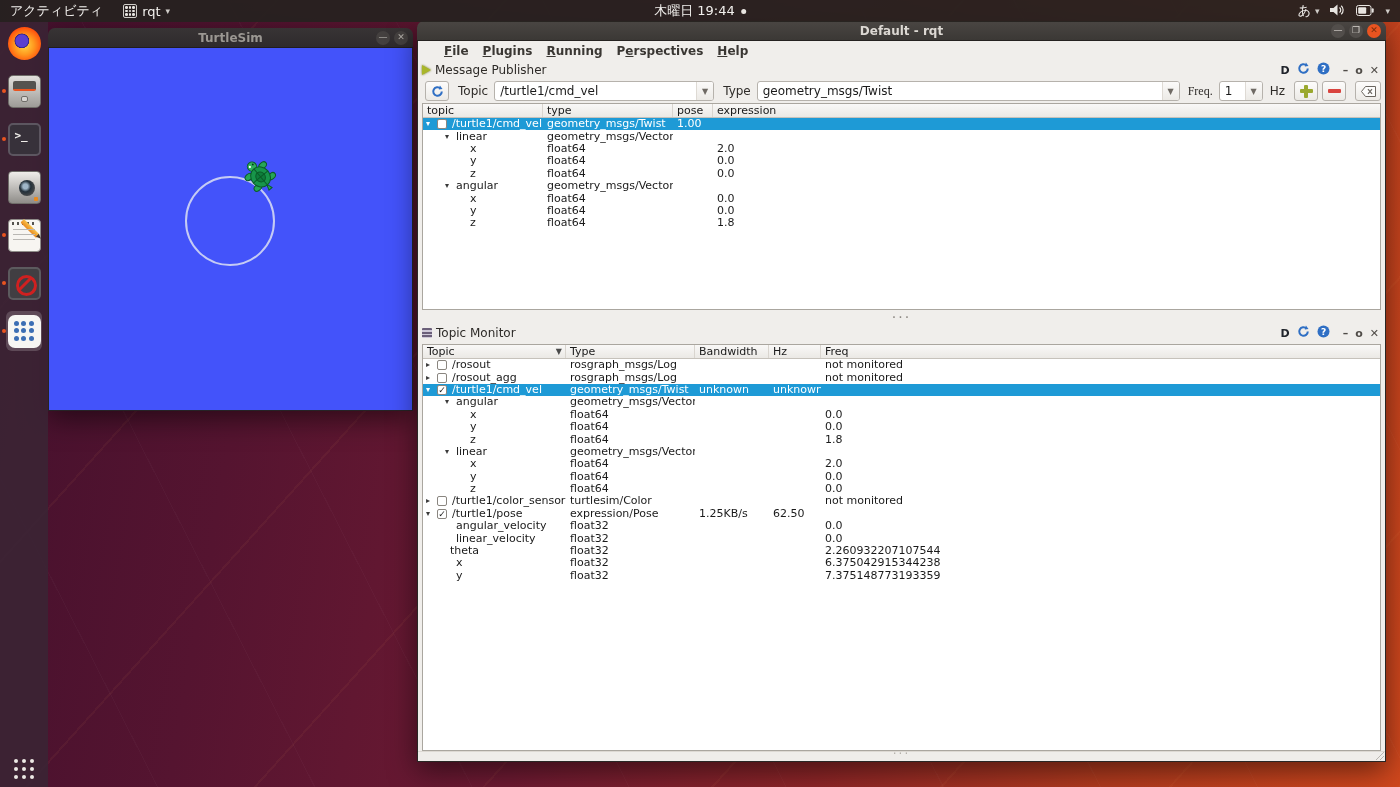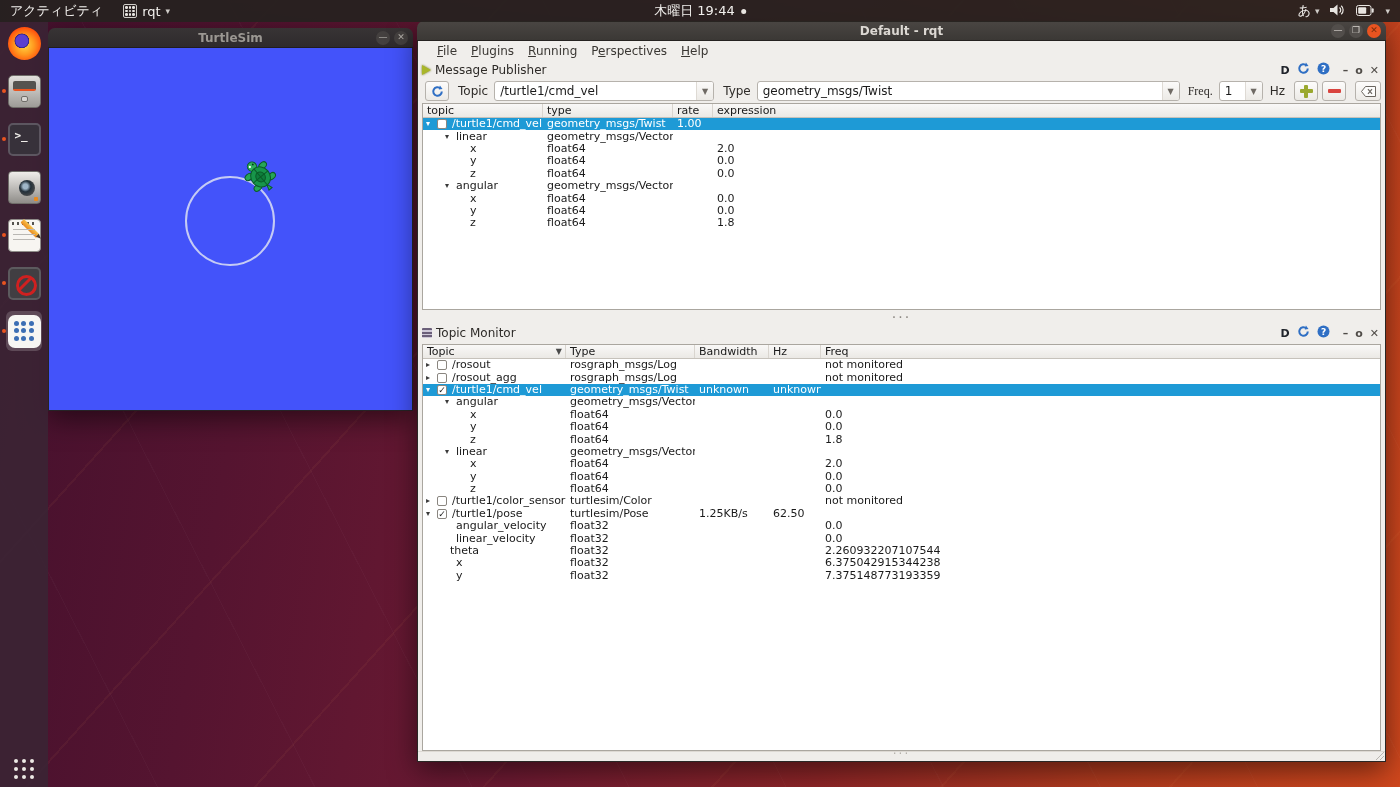--- a/index.html
+++ b/index.html
@@ -75,21 +75,21 @@
   .ts-btn { background:#44403f; color:#b3afa9; }
   .ts-content { position:relative; width:100%; height:363px; background:#4353fa; border:1px solid #262325; border-top:none; overflow:hidden; }
   .turtle-circle { position:absolute; left:136px; top:128px; width:90px; height:90px; border:2px solid #c5cbf4; border-radius:50%; }
   .turtle { position:absolute; left:191px; top:108px; transform:rotate(-40deg); }
 
   
   .rqt-win { left:417px; top:22px; width:969px; height:740px; background:#f0eeeb; z-index:20; border:1px solid #2a2725; border-top:none; }
   .rqt-title { background:linear-gradient(#4a4643,#3b3835); color:#dcd8d3; border-bottom:1px solid #252220; margin:-1px -1px 0 -1px; }
   .rq-btn { background:#524e4b; color:#d8d4cf; }
   .rq-close { background:#e95420; color:#7a2f0d; font-weight:bold; }
-  .menubar { height:19px; display:flex; align-items:center; padding-left:12px; font-size:12px; color:#3a3733; }
+  .menubar { height:19px; display:flex; align-items:center; padding-left:19px; font-size:12px; color:#3a3733;font-weight:bold; }
   .menu-item { padding:2px 7px; }
   .menu-item u { text-decoration:underline; }
 
   .panel { position:absolute; left:0; right:0; }
   .panel-title { height:18px; display:flex; align-items:center; padding:0 6px 0 4px; gap:4px; font-size:12px; color:#2e2b28; }
   .pt-right { margin-left:auto; display:flex; align-items:center; gap:7px; }
   .pt-letter { font-weight:bold; font-size:11px; color:#20242b; }
   .dock-ctl { font-size:11px; font-weight:bold; color:#4f4b47; line-height:1; }
   .play-tri { width:0; height:0; border-left:9px solid #a9b629; border-top:5px solid transparent; border-bottom:5px solid transparent; filter:drop-shadow(0 0 1px #6d7518); }
   .mon-glyph { width:10px; height:10px; background:repeating-linear-gradient(#6b5f79 0 2px, #cfc9d8 2px 3.5px); border-radius:1px; }
@@ -338,21 +338,21 @@
 
       <div class="ttable" id="pub-table" style="top:42px; bottom:0;">
           <div class="thead">
             <div class="th" style="width: 120px;">
               <span>topic</span>
             </div>
             <div class="th" style="width: 130px;">
               <span>type</span>
             </div>
             <div class="th" style="width: 40px;">
-              <span>rate</span>
+              <span>pose</span>
             </div>
             <div class="th">
               <span>expression</span>
             </div>
           </div>
           <div class="trow sel">
             <div class="cell" style="width: 120px; padding-left: 3px;">
               <span class="ar">▾</span>
               <span class="cb"></span>
               <span>/turtle1/cmd_vel</span>
@@ -587,21 +587,21 @@
             <div class="cell pad" style="width: 74px;"></div>
             <div class="cell pad" style="width: 52px;"></div>
             <div class="cell pad flex1">not monitored</div>
           </div>
           <div class="trow">
             <div class="cell" style="width: 143px; padding-left: 3px;">
               <span class="ar">▾</span>
               <span class="cb">✓</span>
               <span>/turtle1/pose</span>
             </div>
-            <div class="cell pad" style="width: 129px;">turtlesim/Pose</div>
+            <div class="cell pad" style="width: 129px;">expression/Pose</div>
             <div class="cell pad" style="width: 74px;">1.25KB/s</div>
             <div class="cell pad" style="width: 52px;">62.50</div>
             <div class="cell pad flex1"></div>
           </div>
           <div class="trow">
             <div class="cell" style="width: 143px; padding-left: 22px;">
               <span class="ar"></span>
               <span>angular_velocity</span>
             </div>
             <div class="cell pad" style="width: 129px;">float32</div>

